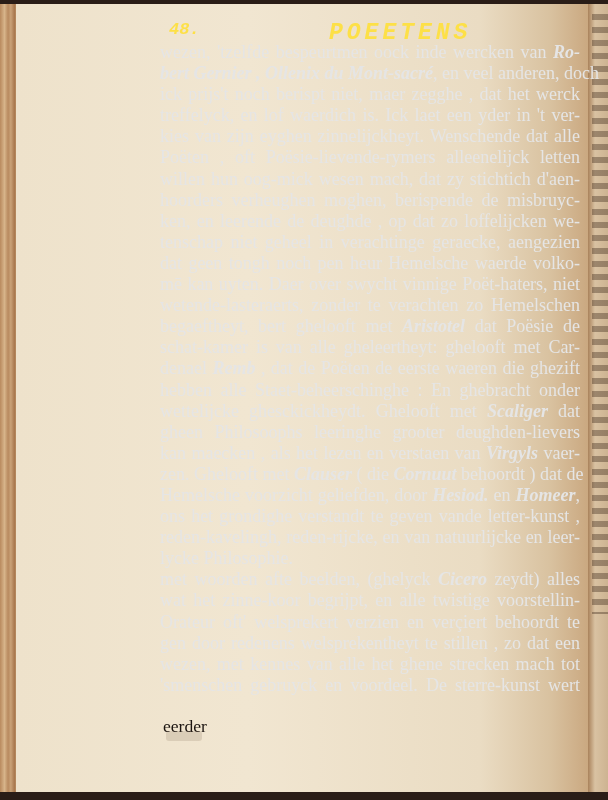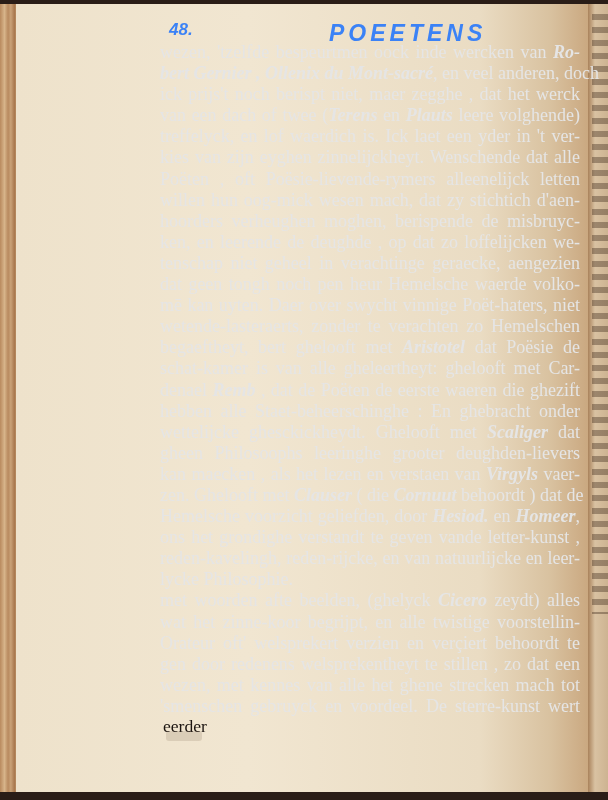--- a/index.html
+++ b/index.html
@@ -21,21 +21,21 @@
       background: linear-gradient(90deg, #a9825b 0%, #d9c2a2 35%, #cdb391 100%);
       overflow: hidden;
     }
     .facing-page .bleed {
       position: absolute; left: 4px; top: 10px; width: 16px; height: 600px;
       background: repeating-linear-gradient(180deg, rgba(60,40,25,0.55) 0px, rgba(60,40,25,0.55) 6px, transparent 6px, transparent 13px);
       opacity: 0.7;
     }
     .page-header {
       position: absolute; left: 169px; top: 16px; width: 400px; height: 24px;
-      font-family: Liberation Sans, sans-serif; color: #3b82f6;
+      font-family: Liberation Mono, monospace; color: #fde047;
     }
     .page-number {
       position: absolute; left: 0; top: 0; font-size: 17px; font-style: italic; font-weight: bold;
     }
     .running-head {
       position: absolute; left: 160px; top: 0; font-size: 23px; font-style: italic; font-weight: bold;
       letter-spacing: 4px;
     }
     .text-block {
       position: absolute; left: 160px; top: 38px; width: 420px;
@@ -73,21 +73,20 @@
 
   <div class="page-header">
     <span class="page-number">48.</span>
     <span class="running-head">POEETENS</span>
   </div>
 
   <div class="text-block" id="text-block">
       <span class="line"><span>wezen, 'tzelfde bespeurtmen oock inde wercken van </span><span class="it">Ro-</span></span>
       <span class="line"><span class="it">bert Gernier , Ollenix du Mont-sacré</span><span>, en veel anderen, doch</span></span>
       <span class="line"><span>ick prijs't noch berispt niet, maer zegghe , dat het werck</span></span>
-      <span class="line"><span>van een dach of twee (</span><span class="it">Terens</span><span> en </span><span class="it">Plauts</span><span> leere volghende)</span></span>
       <span class="line"><span>treffelyck, en lof waerdich is. Ick laet een yder in 't ver-</span></span>
       <span class="line"><span>kies van zijn eyghen zinnelijckheyt. Wenschende dat alle</span></span>
       <span class="line"><span>Poëten , oft Poësie-lievende-rymers alleenelijck letten</span></span>
       <span class="line"><span>willen hun oog-mick wesen mach, dat zy stichtich d'aen-</span></span>
       <span class="line"><span>hoorders verheughen moghen, berispende de misbruyc-</span></span>
       <span class="line"><span>ken, en leerende de deughde , op dat zo loffelijcken we-</span></span>
       <span class="line"><span>tenschap niet geheel in verachtinge geraecke, aengezien</span></span>
       <span class="line"><span>dat geen tongh noch pen heur Hemelsche waerde volko-</span></span>
       <span class="line"><span>mē kan uyten. Daer over swycht vinnige Poët-haters, niet</span></span>
       <span class="line"><span>wetende-lasteraerts, zonder te verachten zo Hemelschen</span></span>

